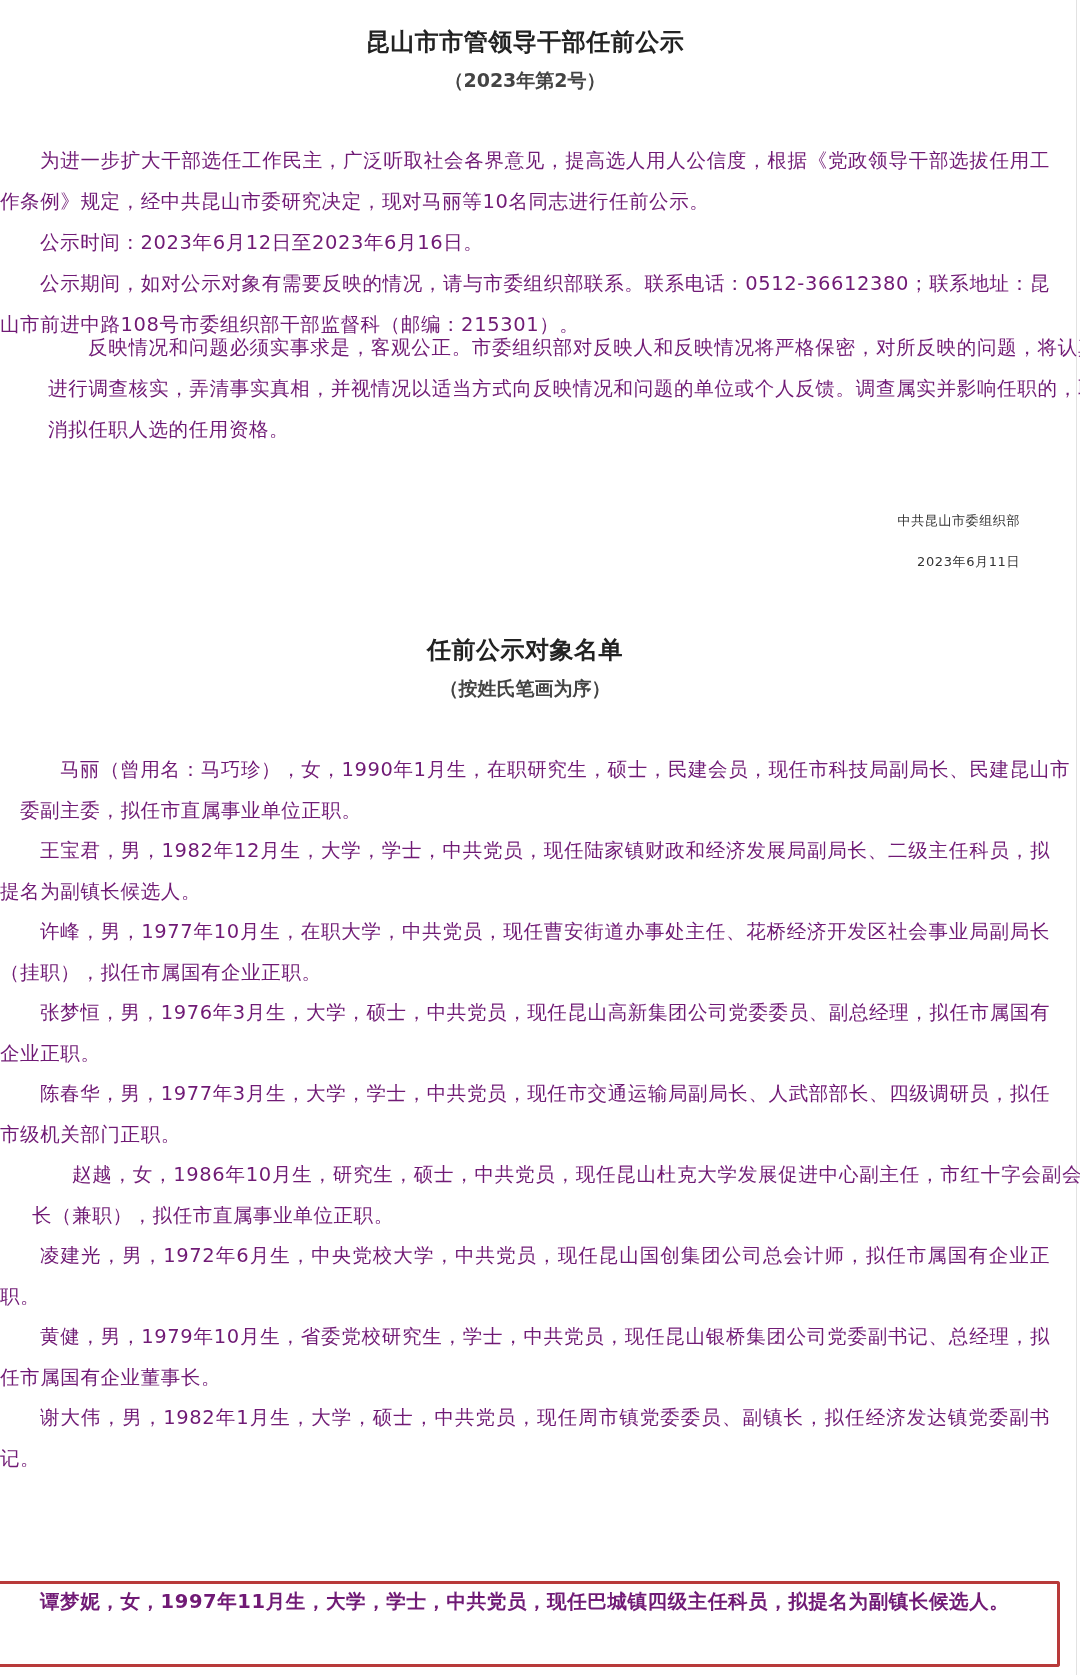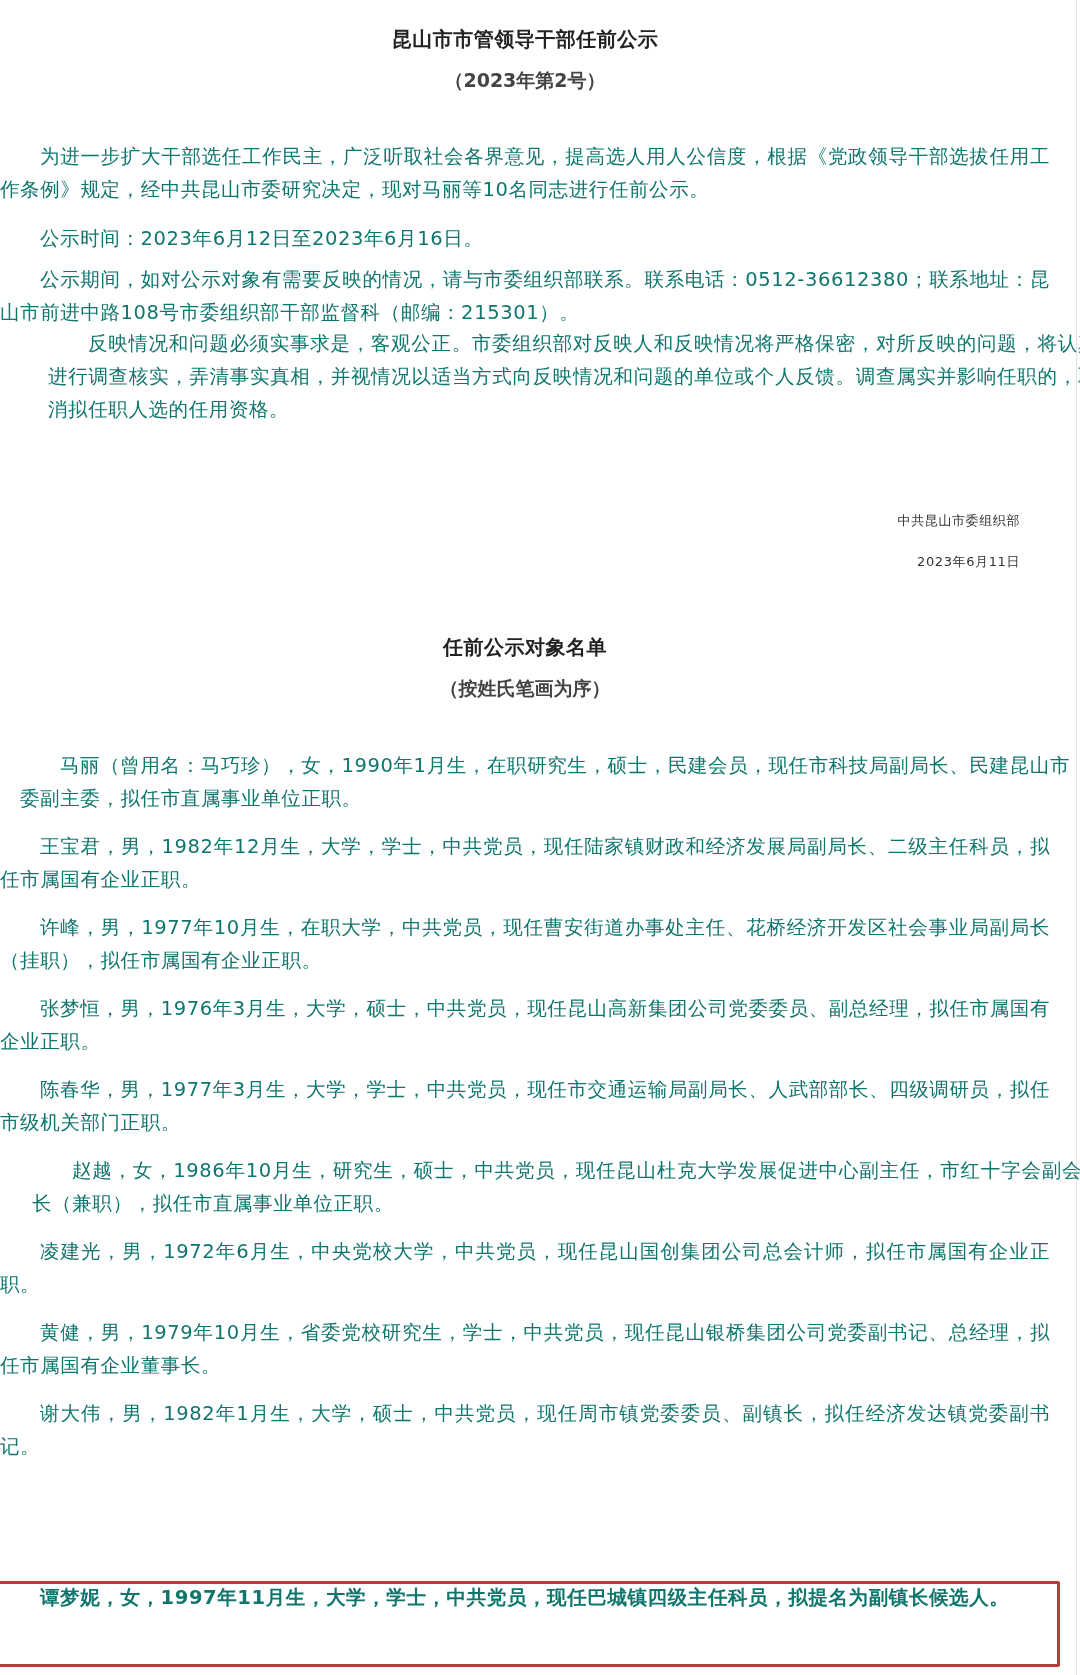--- a/index.html
+++ b/index.html
@@ -27,41 +27,41 @@
     position: absolute;
     left: 0;
     top: 0;
     width: 1050px;
   }
   .title {
     position: absolute;
     left: 0;
     width: 1050px;
     text-align: center;
-    font-size: 20px;
+    font-size: 24px;
     font-weight: bold;
     color: #222222;
     letter-spacing: 0.5px;
   }
   .subtitle {
     position: absolute;
     left: 0;
     width: 1050px;
     text-align: center;
     font-size: 19px;
     color: #444444;
     font-weight: bold;
   }
   .para {
     position: absolute;
     left: 0;
     width: 1050px;
     font-size: 19.5px;
-    line-height: 33px;
-    color: #0f766e;
+    line-height: 41px;
+    color: #701a75;
     text-indent: 40px;
     letter-spacing: 0.6px;
     word-break: break-all;
     text-align: justify;
   }
   .sign {
     position: absolute;
     right: 30px;
     font-size: 13px;
     color: #333333;
@@ -95,21 +95,21 @@
   <div class="para" style="top:263px;">公示期间，如对公示对象有需要反映的情况，请与市委组织部联系。联系电话：0512-36612380；联系地址：昆山市前进中路108号市委组织部干部监督科（邮编：215301）。</div>
   <div class="para" style="top:327px;margin-left:48px;">反映情况和问题必须实事求是，客观公正。市委组织部对反映人和反映情况将严格保密，对所反映的问题，将认真进行调查核实，弄清事实真相，并视情况以适当方式向反映情况和问题的单位或个人反馈。调查属实并影响任职的，取消拟任职人选的任用资格。</div>
 
   <div class="sign" style="top:512px;">中共昆山市委组织部</div>
   <div class="sign" style="top:553px;">2023年6月11日</div>
 
   <div class="title" style="top:634px;">任前公示对象名单</div>
   <div class="subtitle" style="top:676px;">（按姓氏笔画为序）</div>
 
   <div class="para" style="top:749px;padding-left:20px;">马丽（曾用名：马巧珍），女，1990年1月生，在职研究生，硕士，民建会员，现任市科技局副局长、民建昆山市委副主委，拟任市直属事业单位正职。</div>
-  <div class="para" style="top:830px;">王宝君，男，1982年12月生，大学，学士，中共党员，现任陆家镇财政和经济发展局副局长、二级主任科员，拟任市属国有企业正职。</div>
+  <div class="para" style="top:830px;">王宝君，男，1982年12月生，大学，学士，中共党员，现任陆家镇财政和经济发展局副局长、二级主任科员，拟提名为副镇长候选人。</div>
   <div class="para" style="top:911px;">许峰，男，1977年10月生，在职大学，中共党员，现任曹安街道办事处主任、花桥经济开发区社会事业局副局长（挂职），拟任市属国有企业正职。</div>
   <div class="para" style="top:992px;">张梦恒，男，1976年3月生，大学，硕士，中共党员，现任昆山高新集团公司党委委员、副总经理，拟任市属国有企业正职。</div>
   <div class="para" style="top:1073px;">陈春华，男，1977年3月生，大学，学士，中共党员，现任市交通运输局副局长、人武部部长、四级调研员，拟任市级机关部门正职。</div>
   <div class="para" style="top:1154px;padding-left:32px;">赵越，女，1986年10月生，研究生，硕士，中共党员，现任昆山杜克大学发展促进中心副主任，市红十字会副会长（兼职），拟任市直属事业单位正职。</div>
   <div class="para" style="top:1235px;">凌建光，男，1972年6月生，中央党校大学，中共党员，现任昆山国创集团公司总会计师，拟任市属国有企业正职。</div>
   <div class="para" style="top:1316px;">黄健，男，1979年10月生，省委党校研究生，学士，中共党员，现任昆山银桥集团公司党委副书记、总经理，拟任市属国有企业董事长。</div>
   <div class="para" style="top:1397px;">谢大伟，男，1982年1月生，大学，硕士，中共党员，现任周市镇党委委员、副镇长，拟任经济发达镇党委副书记。</div>
   <div class="para" style="top: 1581px; font-weight: bold;">谭梦妮，女，1997年11月生，大学，学士，中共党员，现任巴城镇四级主任科员，拟提名为副镇长候选人。</div>
 
 </div>

